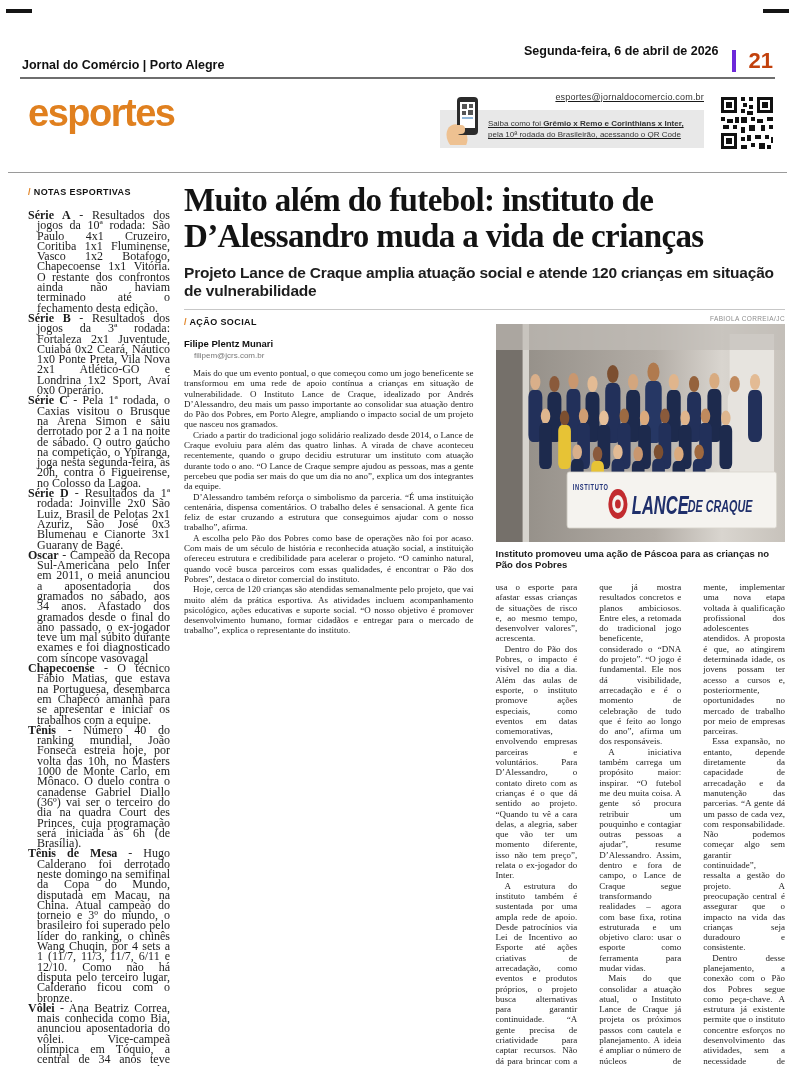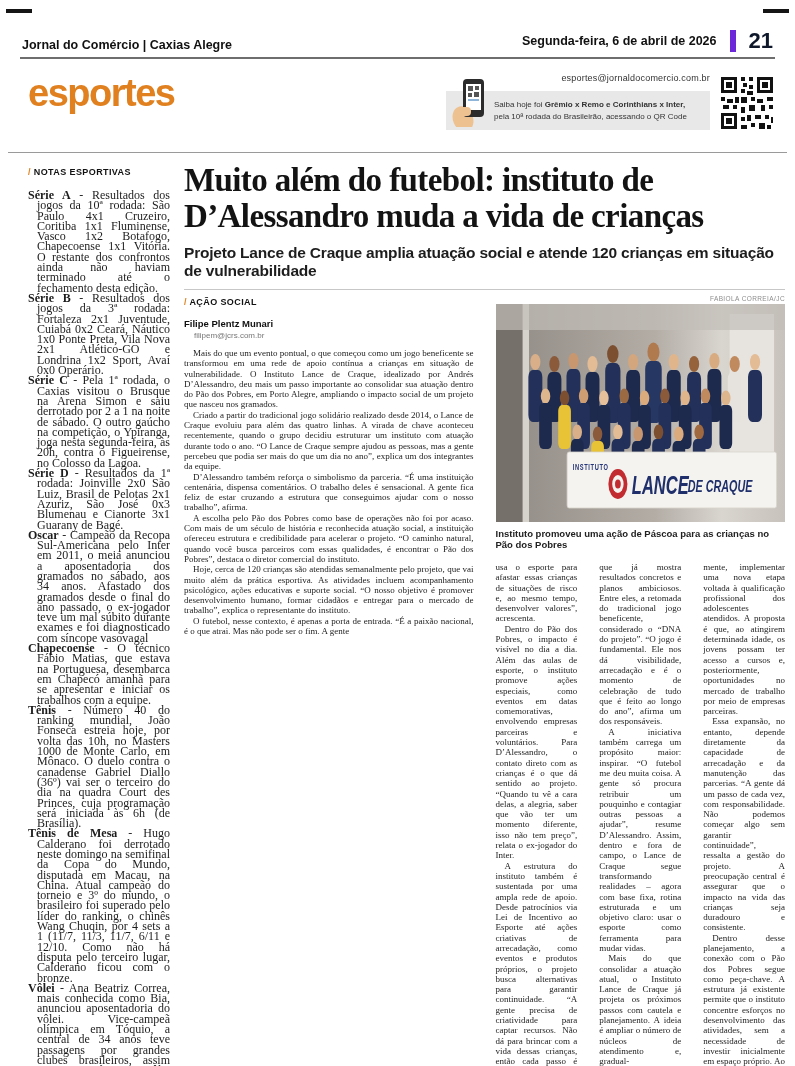--- a/index.html
+++ b/index.html
@@ -7,27 +7,27 @@
         margin:0 auto;color:#1a1a1a;font-family:"Liberation Serif",serif;}
   .cropmark{position:absolute;top:9px;height:4px;width:26px;background:#151515;}
   .cropmark.left{left:6px}.cropmark.right{right:6px}
 
   
   .masthead{margin:0 20px;padding:30px 2px 5px;display:flex;justify-content:space-between;
             align-items:flex-end;border-bottom:2px solid #6e6e6e;}
   .m-title{font:bold 12.5px "Liberation Sans",sans-serif;color:#111;}
   .m-right{display:flex;align-items:center;}
   .m-date{font:bold 12.5px "Liberation Sans",sans-serif;color:#111;}
-  .m-page{font:bold 22px "Liberation Sans",sans-serif;color:#0f172a;border-left:6px solid #6d28d9;
-          padding-left:13px;margin-left:13px;line-height:1;}
+  .m-page{font:bold 22px "Liberation Sans",sans-serif;color:#c2410c;border-left:4px solid #6d28d9;
+          padding-left:13px;margin-left:13px;line-height:1;margin-top:20px;}
 
   
   .section-row{margin:10px 20px 0;display:flex;justify-content:space-between;align-items:flex-start;height:78px;}
   .section-name{font:bold 38px/0.95 "Liberation Sans",sans-serif;color:#e0801f;letter-spacing:-1.5px;padding:6px 0 0 8px;}
-  .section-right{display:flex;gap:9px;align-items:center;}
+  .section-right{display:flex;gap:15px;align-items:flex-start;text-decoration:underline;}
   .sr-left{width:264px;display:flex;flex-direction:column;align-items:flex-end;gap:8px;}
   .sr-email{font:9px "Liberation Sans",sans-serif;color:#333;letter-spacing:.2px;padding-top:3px;}
   .qr-blurb{position:relative;background:#e8e8e8;width:100%;box-sizing:border-box;
             padding:8px 8px 8px 48px;font:8px/1.4 "Liberation Sans",sans-serif;color:#333;text-align:left;}
   .phone-icon{position:absolute;left:5px;bottom:0;}
   .qr-box{width:56px;height:56px;margin-top:6px;}
   .hrule{margin:5px 8px 0;border-bottom:1px solid #9a9a9a;}
 
   
   .content{display:flex;margin:9px 10px 0 28px;gap:14px;}
@@ -57,21 +57,21 @@
   .body-col{flex:1 1 0;min-width:0;}
 </style>
 </head>
 <body>
 
 <div class="page">
   <div class="cropmark left"></div>
   <div class="cropmark right"></div>
 
   <div class="masthead">
-    <span class="m-title">Jornal do Comércio | Caxias Alegre</span>
+    <span class="m-title">Jornal do Comércio | Porto Alegre</span>
     <span class="m-right">
       <span class="m-date">Segunda-feira, 6 de abril de 2026</span>
       <span class="m-page">21</span>
     </span>
   </div>
 
   <div class="section-row">
     <div class="section-name">esportes</div>
     <div class="section-right">
       <div class="sr-left">
@@ -83,21 +83,21 @@
               <rect x="12" y="2" width="21" height="38" rx="4" fill="#2b2b2b"></rect>
               <rect x="15" y="7" width="15" height="26" fill="#ffffff"></rect>
               <rect x="17" y="9" width="5" height="5" fill="#555"></rect>
                 <rect x="24" y="9" width="4" height="4" fill="#555"></rect>
               <rect x="17" y="16" width="4" height="4" fill="#555"></rect>
                 <rect x="23" y="15" width="5" height="5" fill="#555"></rect>
               <rect x="17" y="22" width="11" height="2" fill="#8fb6d9"></rect>
               <rect x="8" y="30" width="12" height="9" rx="4" fill="#eec191"></rect>
             </svg>
           </span>
-          <span><span>Saiba hoje foi </span><b>Grêmio x Remo e Corinthians x Inter,</b><span> pela 10ª rodada do Brasileirão, acessando o QR Code</span></span>
+          <span><span>Saiba como foi </span><b>Grêmio x Remo e Corinthians x Inter,</b><span> pela 10ª rodada do Brasileirão, acessando o QR Code</span></span>
         </div>
       </div>
       <div class="qr-box">
         <svg width="56" height="56" viewBox="0 0 56 56">
           <rect width="56" height="56" fill="#fff"></rect>
           <g fill="#111">
             <path d="M2 2h16v16H2zM5 5v10h10V5z"></path>
               <rect x="7" y="7" width="6" height="6"></rect>
             <path d="M38 2h16v16H38zM41 5v10h10V5z"></path>
               <rect x="43" y="7" width="6" height="6"></rect>
@@ -165,21 +165,20 @@
         <div class="colA body-col">
           <span class="kicker"><span class="slash">/ </span><span>AÇÃO SOCIAL</span></span>
           <div class="byline-author">Filipe Plentz Munari</div>
           <div class="byline-email">filipem@jcrs.com.br</div>
           <div class="paras">
               <p class="bp">Mais do que um evento pontual, o que começou como um jogo beneficente se transformou em uma rede de apoio contínua a crianças em situação de vulnerabilidade. O Instituto Lance de Craque, idealizado por Andrés D’Alessandro, deu mais um passo importante ao consolidar sua atuação dentro do Pão dos Pobres, em Porto Alegre, ampliando o impacto social de um projeto que nasceu nos gramados.</p>
               <p class="bp">Criado a partir do tradicional jogo solidário realizado desde 2014, o Lance de Craque evoluiu para além das quatro linhas. A virada de chave aconteceu recentemente, quando o grupo decidiu estruturar um instituto com atuação durante todo o ano. “O Lance de Craque sempre ajudou as pessoas, mas a gente percebeu que podia ser mais do que um dia no ano”, explica um dos integrantes da equipe.</p>
               <p class="bp">D’Alessandro também reforça o simbolismo da parceria. “É uma instituição centenária, dispensa comentários. O trabalho deles é sensacional. A gente fica feliz de estar cruzando a estrutura que conseguimos ajudar com o nosso trabalho”, afirma.</p>
               <p class="bp">A escolha pelo Pão dos Pobres como base de operações não foi por acaso. Com mais de um século de história e reconhecida atuação social, a instituição ofereceu estrutura e credibilidade para acelerar o projeto. “O caminho natural, quando você busca parceiros com essas qualidades, é encontrar o Pão dos Pobres”, destaca o diretor comercial do instituto.</p>
               <p class="bp">Hoje, cerca de 120 crianças são atendidas semanalmente pelo projeto, que vai muito além da prática esportiva. As atividades incluem acompanhamento psicológico, ações educativas e suporte social. “O nosso objetivo é promover desenvolvimento humano, formar cidadãos e entregar para o mercado de trabalho”, explica o representante do instituto.</p>
-              <p class="bp">O futebol, nesse contexto, é apenas a porta de entrada. “É a paixão nacional, é o que atrai. Mas não pode ser o fim. A gente</p>
             </div>
         </div>
 
         <div class="right-zone">
           <div class="credit">FABIOLA CORREIA/JC</div>
           <svg class="photo" viewBox="0 0 456 218" preserveAspectRatio="none">
             <defs>
               <linearGradient id="gbg" x1="0" y1="0" x2="1" y2="0">
                 <stop offset="0" stop-color="#8f8a83"></stop>
                   <stop offset="0.55" stop-color="#b3ada6"></stop>

